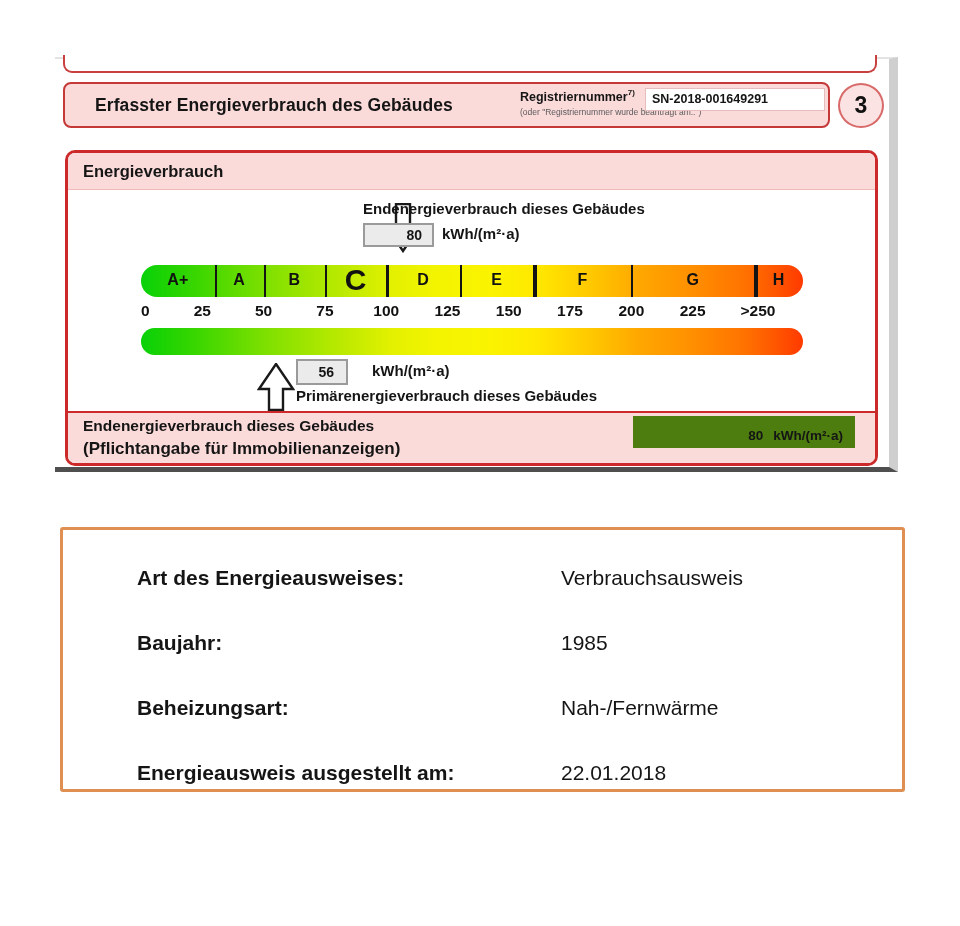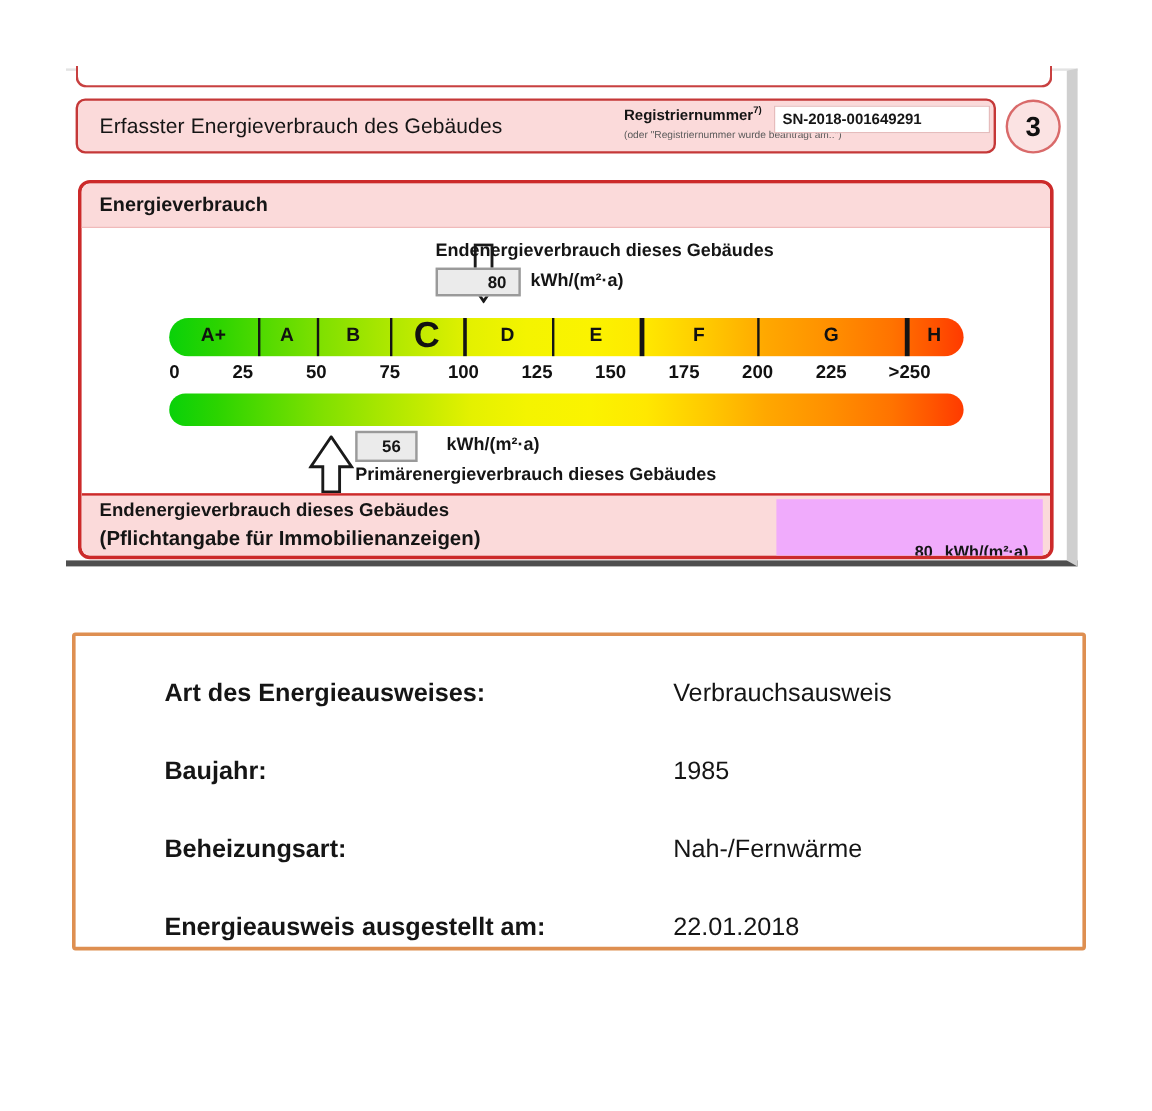--- a/index.html
+++ b/index.html
@@ -23,21 +23,21 @@
     background:#ffffff; border:2px solid #c84040; border-top:none;
     border-radius:0 0 9px 9px;
   }
 
   
   .hdr-box {
     position:absolute; left:8px; top:23px; width:767px; height:46px;
     background:#fbdada; border:2px solid #c53838; border-radius:8px;
     display:flex; align-items:center;
   }
-  .hdr-title { font-size:17.5px; font-weight:normal; padding-left:18px; letter-spacing:0.1px; }
+  .hdr-title { font-size:17.5px; font-weight:bold; padding-left:30px; letter-spacing:0.1px; }
   .reg-block { position:absolute; left:455px; top:3px; width:305px; height:40px; }
   .reg-label { font-size:12.5px; font-weight:bold; }
   .reg-sup { font-size:8px; vertical-align:super; font-weight:bold; }
   .reg-note { font-size:8.5px; color:#5a5a5a; margin-top:2px; }
   .reg-input {
     position:absolute; right:0; top:1px; width:180px; height:23px;
     background:#ffffff; border:1px solid #e6bcbc;
     font-size:12.5px; font-weight:bold; line-height:21px; padding-left:6px;
   }
   .page-circle {
@@ -94,21 +94,21 @@
   .prim-unit { position:absolute; left:304px; top:172px; font-size:15px; font-weight:bold; }
   .prim-label { position:absolute; left:228px; top:197px; font-size:15px; font-weight:bold; }
 
   .energy-strip-bottom {
     position:absolute; left:0; right:0; bottom:0; height:52px;
     background:#fbdada; border-top:2px solid #cc2a2a;
   }
   .foot-title { position:absolute; left:15px; top:4px; font-size:15.5px; font-weight:bold; }
   .foot-sub { position:absolute; left:15px; top:26px; font-size:17px; font-weight:bold; }
   .foot-white {
-    position:absolute; right:6px; top:3px; width:222px; height:56px; background:#f0abfc;
+    position:absolute; right:20px; top:3px; width:222px; height:32px; background:#4d7c0f;
   }
   .foot-val {
     position:absolute; right:12px; bottom:5px; font-size:13.5px; font-weight:bold;
   }
   .foot-val .sp { display:inline-block; width:10px; }
 
   
   .info-box {
     position:absolute; left:60px; top:527px; width:845px; height:265px;
     background:#ffffff; border:3px solid #de8f51; border-radius:3px;

